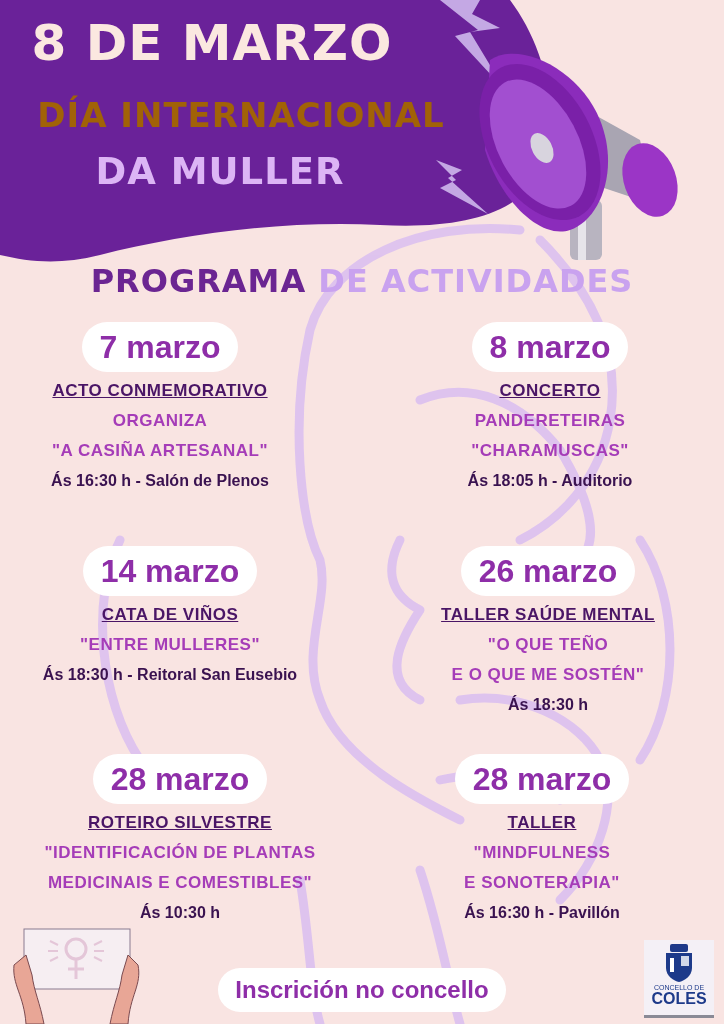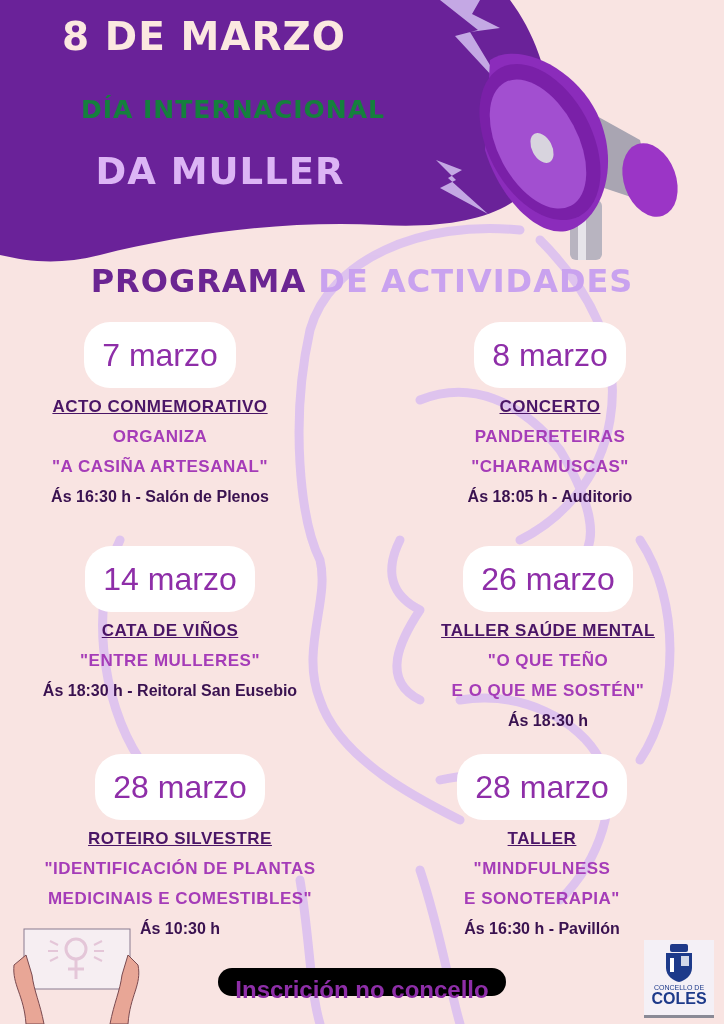--- a/index.html
+++ b/index.html
@@ -9,55 +9,55 @@
       font-family: "DejaVu Sans", sans-serif;
       position: relative;
     }
     .poster { position: relative; width: 724px; height: 1024px; background: #f9e4e2; overflow: hidden; }
     .bg-face { position: absolute; left: 0; top: 0; width: 724px; height: 1024px; pointer-events: none; }
     .header-blob { position: absolute; left: 0; top: 0; width: 724px; height: 270px; }
     .title-1, .title-2, .title-3 {
       position: absolute; left: 0; width: 460px; text-align: center;
       font-family: "DejaVu Sans", sans-serif; font-weight: bold; letter-spacing: 1px;
     }
-    .title-1 { top: 14px; left: 4px; width: 400px; font-size: 39px; color: #fbe8e0; }
-    .title-2 { top: 95px; left: 28px; width: 410px; font-size: 25px; color: #15803d; }
+    .title-1 { top: 14px; left: 12px; width: 400px; font-size: 50px; color: #fbe8e0; }
+    .title-2 { top: 95px; left: 36px; width: 410px; font-size: 34px; color: #a16207; }
     .title-3 { top: 150px; left: 20px; width: 400px; font-size: 37px; color: #dcb5f5; }
     .megaphone { position: absolute; left: 430px; top: 30px; width: 260px; height: 230px; }
     .program-title {
       position: absolute; top: 262px; left: 0; width: 724px; text-align: center;
       font-size: 32px; font-weight: bold; letter-spacing: 1px;
     }
     .program-title .p1 { color: #6b2592; }
     .program-title .p2 { color: #c9a2ef; }
     .event {
       position: absolute; width: 320px; text-align: center;
     }
     .date-pill {
       display: inline-block; background: #ffffff; border-radius: 26px;
-      padding: 12px 18px; font-family: "Liberation Sans", sans-serif;
-      font-size: 32px; font-weight: normal; color: #8e2ea8; line-height: 42px;
+      padding: 4px 18px; font-family: "Liberation Sans", sans-serif;
+      font-size: 32px; font-weight: bold; color: #8e2ea8; line-height: 42px;
       margin-bottom: 4px;
     }
     .ev-title {
       font-family: "Liberation Sans Narrow", "Liberation Sans", sans-serif;
       font-size: 17px; font-weight: bold; color: #4a1566; text-decoration: underline;
       letter-spacing: 0.5px; line-height: 30px;
     }
     .ev-line {
       font-family: Liberation Sans, sans-serif;
       font-size: 17px; font-weight: bold; color: #a53cb8; letter-spacing: 0.5px; line-height: 30px;
     }
     .ev-time {
       font-family: "Liberation Sans", sans-serif;
       font-size: 16px; font-weight: bold; color: #3a1250; line-height: 30px;
     }
     .inscr {
-      position: absolute; left: 218px; top: 968px; width: 288px; height: 28px;
-      background: #000000; border-radius: 22px; text-align: center;
+      position: absolute; left: 218px; top: 968px; width: 288px; height: 44px;
+      background: #ffffff; border-radius: 22px; text-align: center;
       font-family: "Liberation Sans", sans-serif; font-size: 24px; font-weight: bold;
       color: #8e2ea8; line-height: 44px;
     }
     .sign { position: absolute; left: 10px; top: 925px; width: 135px; height: 99px; }
     .logo {
       position: absolute; left: 644px; top: 940px; width: 70px; height: 78px;
       background: #f4f0f6; border-bottom: 3px solid #8a8a96; text-align: center;
     }
     .logo .shield { display: block; margin: 4px auto 0; }
     .logo .l1 { font-family: "Liberation Sans", sans-serif; font-size: 7px; color: #1d3a8a; display: block; margin-top: 2px; }

